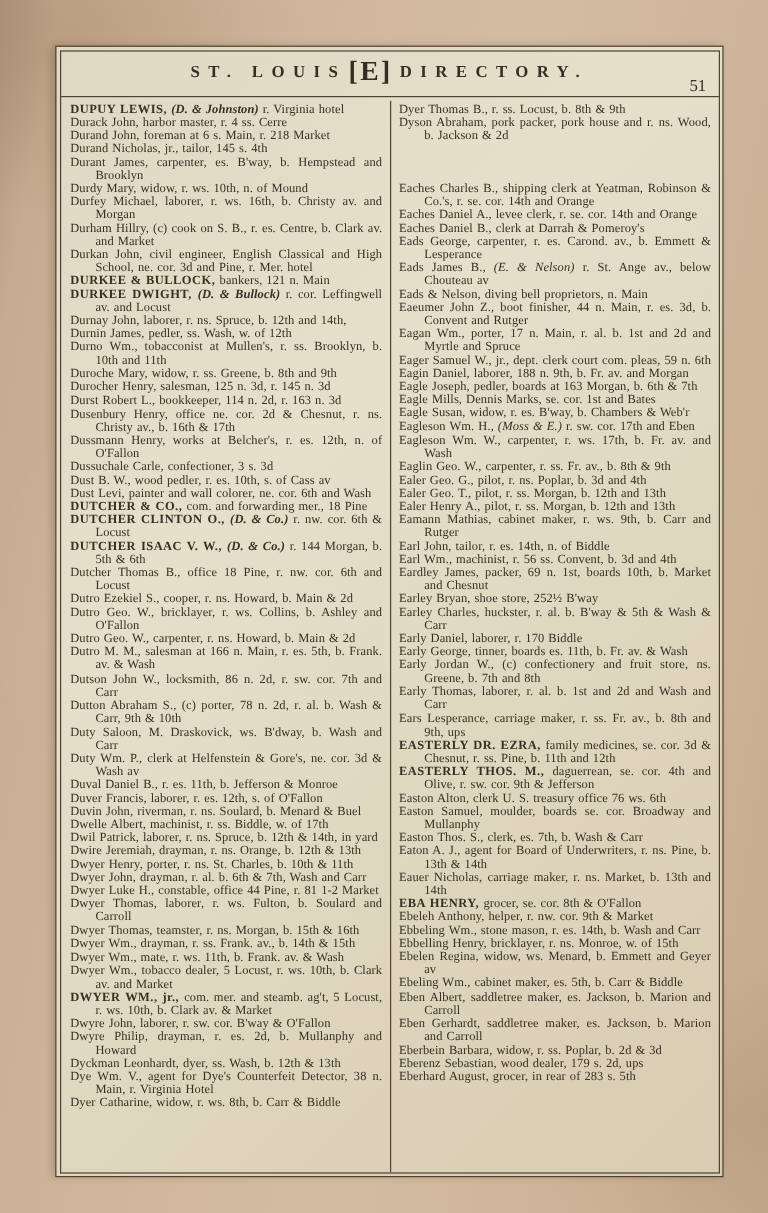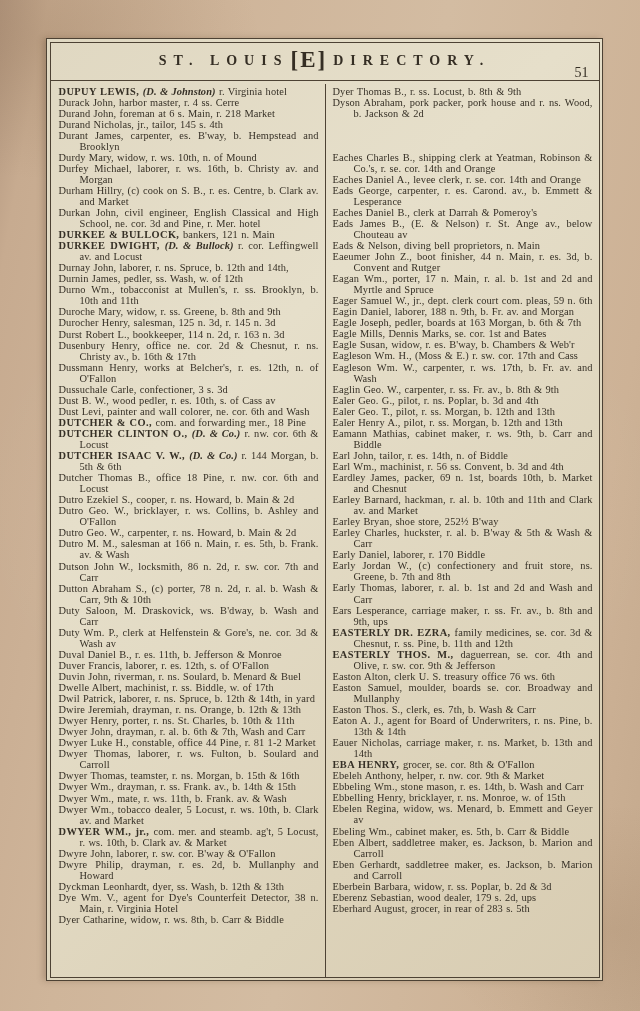--- a/index.html
+++ b/index.html
@@ -48,21 +48,21 @@
   .col-right{border-left:1px solid #4d4234;padding-left:7px;}
   .entry{
     font-size:10.4px;line-height:11.05px;
     padding-left:21px;text-indent:-21px;
     text-align:justify;
     letter-spacing:.1px;
     word-spacing:.6px;
   }
   .entry .seg-b{font-weight:bold;letter-spacing:.4px;}
   .entry .seg-bi{font-weight:bold;font-style:italic;}
-  .entry .seg-i{}
+  .entry .seg-i{font-style:italic;}
   .entry-gap{height:33px;}
 </style>
 </head>
 <body>
 
 <div class="stains"></div>
 
 <div class="page-frame">
   <div class="page-frame-inner">
 
@@ -131,45 +131,45 @@
           <div class="entry">Dyckman Leonhardt, dyer, ss. Wash, b. 12th &amp; 13th</div>
           <div class="entry">Dye Wm. V., agent for Dye's Counterfeit Detector, 38 n. Main, r. Virginia Hotel</div>
           <div class="entry">Dyer Catharine, widow, r. ws. 8th, b. Carr &amp; Biddle</div>
         </div>
       <div class="col col-right">
           <div class="entry">Dyer Thomas B., r. ss. Locust, b. 8th &amp; 9th</div>
           <div class="entry">Dyson Abraham, pork packer, pork house and r. ns. Wood, b. Jackson &amp; 2d</div>
           <div class="entry-gap"></div>
           <div class="entry">Eaches Charles B., shipping clerk at Yeatman, Robinson &amp; Co.'s, r. se. cor. 14th and Orange</div>
           <div class="entry">Eaches Daniel A., levee clerk, r. se. cor. 14th and Orange</div>
+          <div class="entry">Eaches Daniel B., clerk at Darrah &amp; Pomeroy's</div>
           <div class="entry">Eads George, carpenter, r. es. Carond. av., b. Emmett &amp; Lesperance</div>
-          <div class="entry">Eaches Daniel B., clerk at Darrah &amp; Pomeroy's</div>
           <div class="entry"><span class="seg-n">Eads James B., </span><span class="seg-i">(E. &amp; Nelson)</span><span class="seg-n"> r. St. Ange av., below Chouteau av</span></div>
           <div class="entry">Eads &amp; Nelson, diving bell proprietors, n. Main</div>
           <div class="entry">Eaeumer John Z., boot finisher, 44 n. Main, r. es. 3d, b. Convent and Rutger</div>
           <div class="entry">Eagan Wm., porter, 17 n. Main, r. al. b. 1st and 2d and Myrtle and Spruce</div>
           <div class="entry">Eager Samuel W., jr., dept. clerk court com. pleas, 59 n. 6th</div>
           <div class="entry">Eagin Daniel, laborer, 188 n. 9th, b. Fr. av. and Morgan</div>
           <div class="entry">Eagle Joseph, pedler, boards at 163 Morgan, b. 6th &amp; 7th</div>
           <div class="entry">Eagle Mills, Dennis Marks, se. cor. 1st and Bates</div>
           <div class="entry">Eagle Susan, widow, r. es. B'way, b. Chambers &amp; Web'r</div>
-          <div class="entry"><span class="seg-n">Eagleson Wm. H., </span><span class="seg-i">(Moss &amp; E.)</span><span class="seg-n"> r. sw. cor. 17th and Cass</span></div>
+          <div class="entry"><span class="seg-n">Eagleson Wm. H., </span><span class="seg-i">(Moss &amp; E.)</span><span class="seg-n"> r. sw. cor. 17th and Eben</span></div>
           <div class="entry">Eagleson Wm. W., carpenter, r. ws. 17th, b. Fr. av. and Wash</div>
           <div class="entry">Eaglin Geo. W., carpenter, r. ss. Fr. av., b. 8th &amp; 9th</div>
           <div class="entry">Ealer Geo. G., pilot, r. ns. Poplar, b. 3d and 4th</div>
           <div class="entry">Ealer Geo. T., pilot, r. ss. Morgan, b. 12th and 13th</div>
           <div class="entry">Ealer Henry A., pilot, r. ss. Morgan, b. 12th and 13th</div>
-          <div class="entry">Eamann Mathias, cabinet maker, r. ws. 9th, b. Carr and Biddle</div>
+          <div class="entry">Eamann Mathias, cabinet maker, r. ws. 9th, b. Carr and Rutger</div>
           <div class="entry">Earl John, tailor, r. es. 14th, n. of Biddle</div>
           <div class="entry">Earl Wm., machinist, r. 56 ss. Convent, b. 3d and 4th</div>
           <div class="entry">Eardley James, packer, 69 n. 1st, boards 10th, b. Market and Chesnut</div>
-          <div class="entry">Earley Barnard, hackman, r. al. b. 10th and 11th and Clark av. and Market</div>
           <div class="entry">Earley Bryan, shoe store, 252½ B'way</div>
           <div class="entry">Earley Charles, huckster, r. al. b. B'way &amp; 5th &amp; Wash &amp; Carr</div>
           <div class="entry">Early Daniel, laborer, r. 170 Biddle</div>
+          <div class="entry">Early George, tinner, boards es. 11th, b. Fr. av. &amp; Wash</div>
           <div class="entry">Early Jordan W., (c) confectionery and fruit store, ns. Greene, b. 7th and 8th</div>
           <div class="entry">Early Thomas, laborer, r. al. b. 1st and 2d and Wash and Carr</div>
           <div class="entry">Ears Lesperance, carriage maker, r. ss. Fr. av., b. 8th and 9th, ups</div>
           <div class="entry"><span class="seg-b">EASTERLY DR. EZRA, </span><span class="seg-n">family medicines, se. cor. 3d &amp; Chesnut, r. ss. Pine, b. 11th and 12th</span></div>
           <div class="entry"><span class="seg-b">EASTERLY THOS. M., </span><span class="seg-n">daguerrean, se. cor. 4th and Olive, r. sw. cor. 9th &amp; Jefferson</span></div>
           <div class="entry">Easton Alton, clerk U. S. treasury office 76 ws. 6th</div>
           <div class="entry">Easton Samuel, moulder, boards se. cor. Broadway and Mullanphy</div>
           <div class="entry">Easton Thos. S., clerk, es. 7th, b. Wash &amp; Carr</div>
           <div class="entry">Eaton A. J., agent for Board of Underwriters, r. ns. Pine, b. 13th &amp; 14th</div>
           <div class="entry">Eauer Nicholas, carriage maker, r. ns. Market, b. 13th and 14th</div>

